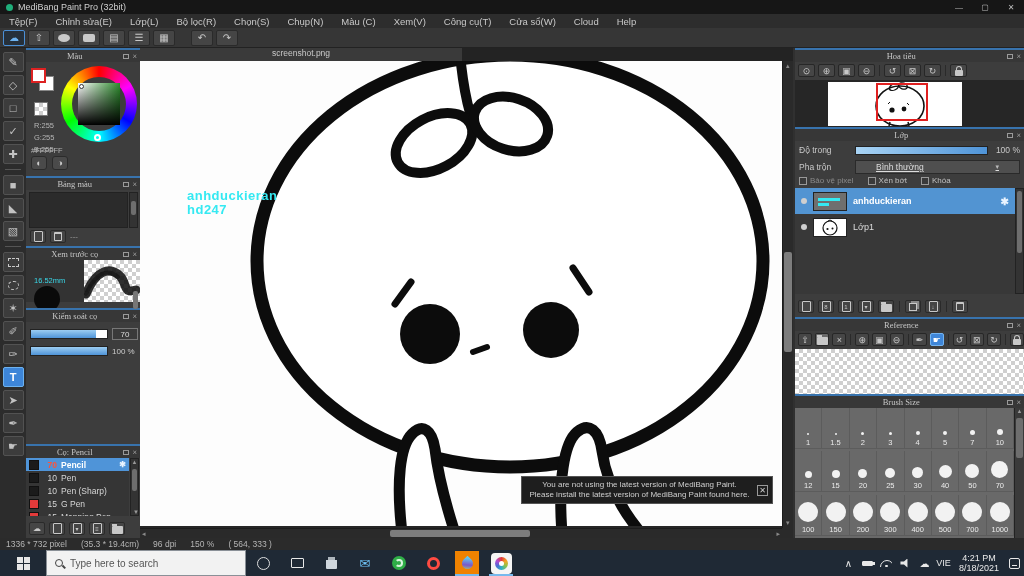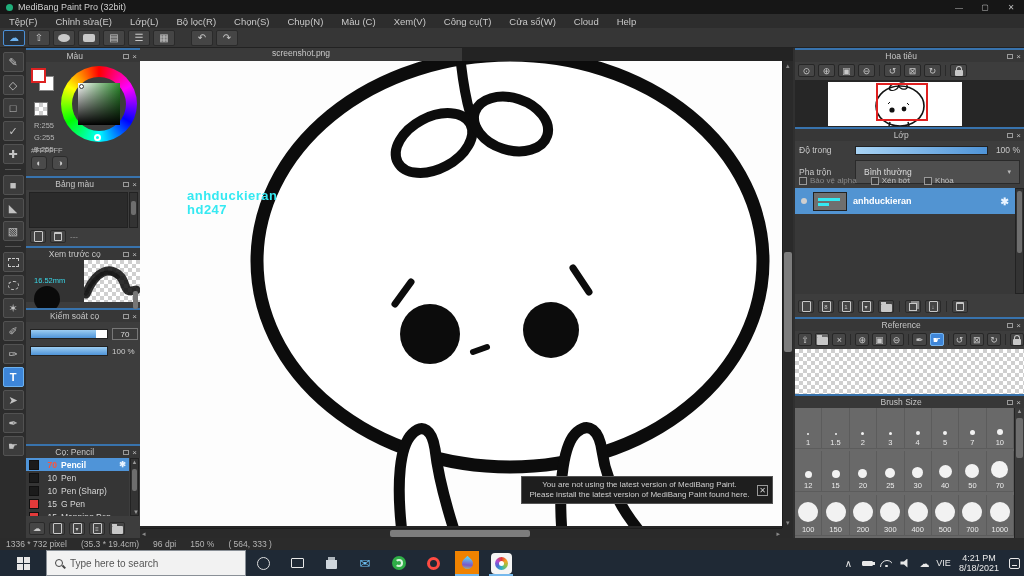--- a/index.html
+++ b/index.html
@@ -18,21 +18,21 @@
   .menu-item { color:#c9c9c9; font-size:9.5px; padding:0 9px; height:100%; display:flex; align-items:center; }
   #toolbar { position:absolute; left:0; top:28px; width:1024px; height:20px; background:#363636;
     display:flex; align-items:center; padding-left:3px; gap:3px; border-bottom:1px solid #222; }
   .tbtn { width:22px; height:16px; background:#454545; border:1px solid #2a2a2a; border-radius:2px;
     display:flex; align-items:center; justify-content:center; color:#c8c8c8; font-size:10px; }
   .tbtn.active { background:#26303a; border-color:#4b8fd5; color:#6db2ef; }
   .tb-sep { width:10px; }
 
   
   .panel { position:relative; background:#3d3d3d; border-top:2px solid #3873ad; overflow:hidden; }
-  .p-head { height:12px; background:#373737; display:flex; align-items:center; color:#c6c6c6; font-size:8.5px; }
+  .p-head { height:12px; background:#373737; display:flex; align-items:center; color:#c6c6c6; font-size:8.5px;font-family:Liberation Serif, serif; }
   .p-title { flex:1; text-align:center; }
   .hd-ic { display:flex; gap:3px; margin-right:3px; align-items:center; }
   .hd-float { width:6px; height:5px; border:1px solid #9a9a9a; }
   .hd-x { color:#bdbdbd; font-size:8px; line-height:5px; }
 
   
   #toolstrip { position:absolute; left:0; top:48px; width:26px; height:490px; background:#2c2c2c;
     display:flex; flex-direction:column; align-items:center; padding-top:4px; }
   .tool { width:21px; height:20px; margin-bottom:3px; background:#3c3c3c; border:1px solid #525252;
     border-radius:2px; display:flex; align-items:center; justify-content:center; color:#c2c2c2; font-size:11px; }
@@ -128,22 +128,22 @@
   #p-nav { height:79px; }
   #nav-preview { position:absolute; left:0; top:30px; right:0; bottom:0; background:#262626; }
   #nav-thumb { position:absolute; left:33px; top:2px; width:134px; height:44px; background:#fff; }
   #nav-view { position:absolute; left:48px; top:1px; width:52px; height:38px; border:2px solid #e02020; }
   
   #p-layers { height:190px; }
   .lay-row { position:absolute; left:4px; right:4px; display:flex; align-items:center; color:#c9c9c9; font-size:8.5px; }
   .lay-label { width:56px; }
   .op-slider { flex:1; height:9px; background:linear-gradient(to right,#a9d4f5,#4f94d8); border:1px solid #222; }
   .op-val { width:32px; text-align:right; }
-  .blend-box { flex:1; height:24px; background:#4f4f4f; border:1px solid #2a2a2a; color:#ddd; font-size:8.5px;
-    display:flex; align-items:center; padding:0 8px; }
+  .blend-box { flex:1; height:14px; background:#4f4f4f; border:1px solid #2a2a2a; color:#ddd; font-size:8.5px;
+    display:flex; align-items:center; padding:0 20px;text-decoration:underline; }
   .blend-arrow { margin-left:auto; font-size:7px; color:#bbb; }
   .chk { display:flex; align-items:center; gap:3px; font-size:8px; }
   .chk-box { width:8px; height:8px; border:1px solid #999; background:#3a3a3a; }
   #layer-list { position:absolute; left:0; top:59px; right:9px; height:106px; background:#383838; }
   .layer-item { height:26px; display:flex; align-items:center; gap:6px; padding-left:6px; color:#ddd; font-size:9px; }
   .layer-item.sel { background:#5294d2; color:#fff; font-weight:bold; }
   .eye-dot { width:6px; height:6px; border-radius:50%; background:#cfcfcf; }
   .lay-thumb { width:34px; height:19px; border:1px solid #222; background:#fff; overflow:hidden; position:relative; }
   .lay-thumb.cyan { background:#6f6f6f; }
   .cy1 { position:absolute; left:4px; top:5px; width:22px; height:3px; background:#35e9f2; }
@@ -571,40 +571,50 @@
     <div class="lay-row" style="top:31px;">
       <span class="lay-label">Pha trộn</span>
       <span class="blend-box">
         <span>Bình thường</span>
         <span class="blend-arrow">▾</span>
       </span>
     </div>
     <div class="lay-row" style="top:47px; gap:14px;" id="layer-checks">
         <span class="chk">
           <span class="chk-box"></span>
-          <span style="color: rgb(138, 138, 138);">Bảo vệ alpha</span>
+          <span style="color: rgb(138, 138, 138);">Bảo vệ pixel</span>
         </span>
         <span class="chk">
           <span class="chk-box"></span>
           <span style="color: rgb(192, 192, 192);">Xén bớt</span>
         </span>
         <span class="chk">
           <span class="chk-box"></span>
           <span style="color: rgb(192, 192, 192);">Khóa</span>
         </span>
       </div>
     <div id="layer-list">
         <div class="layer-item sel">
           <span class="eye-dot"></span>
           <span class="lay-thumb cyan">
             <span class="cy1"></span>
             <span class="cy2"></span>
           </span>
           <span>anhduckieran</span>
           <span class="lay-gear">✱</span>
+        </div>
+        <div class="layer-item">
+          <span class="eye-dot"></span>
+          <span class="lay-thumb"><svg width="32" height="17" viewBox="0 0 32 17">
+              <circle cx="16" cy="9" r="7" fill="#fff" stroke="#111" stroke-width="1.2"></circle>
+              <circle cx="13.5" cy="10" r="1.1" fill="#111"></circle>
+              <circle cx="18.5" cy="9.5" r="1" fill="#111"></circle>
+              <path d="M14 2 q2 -2 4 0" stroke="#111" fill="none" stroke-width="1"></path>
+            </svg></span>
+          <span>Lớp1</span>
         </div>
       </div>
     <div id="layer-scroll">
         <span class="scroll-thumb" style="top:2px;height:62px;"></span>
       </div>
     <div id="layer-actions">
         <div class="sbtn">
           <span class="ic-page"></span>
         </div>
         <div class="sbtn">

